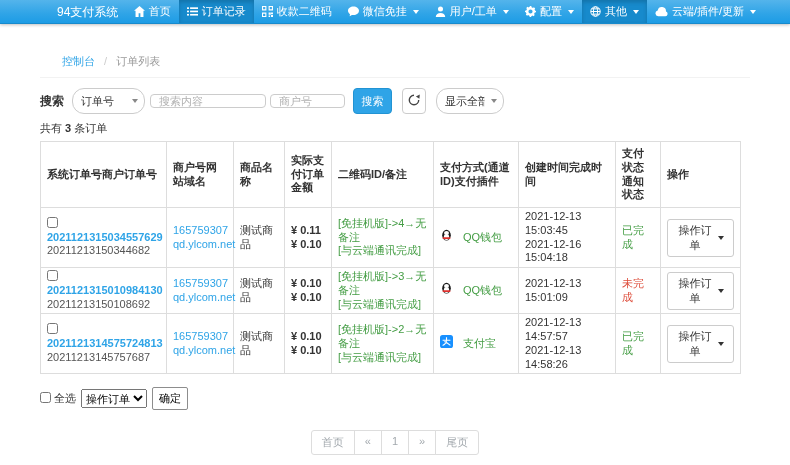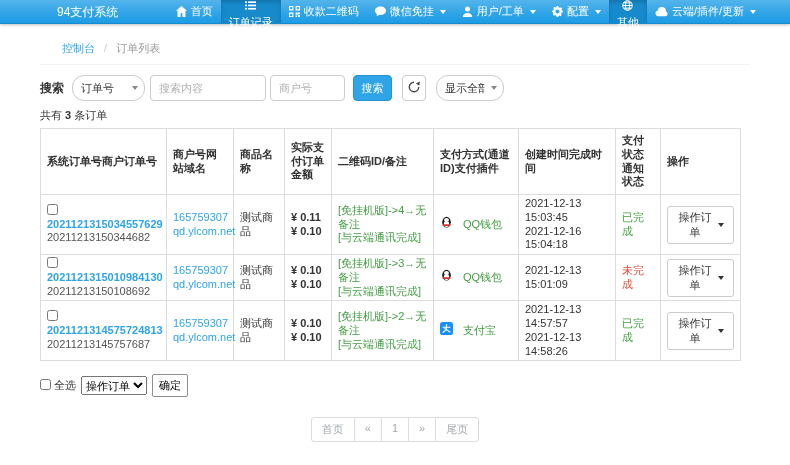--- a/index.html
+++ b/index.html
@@ -13,45 +13,45 @@
   .navbar {
     height:24px; display:flex; align-items:stretch;
     background:linear-gradient(#54b4eb,#2fa4e7 60%,#1d9ce5);
     border-bottom:1px solid #178acc;
     box-shadow:0 1px 3px rgba(0,0,0,.25);
     color:#fff; font-size:11px; position:relative;
   }
   .brand { margin-left:57px; line-height:24px; font-size:12px; color:#fff; text-decoration:none; white-space:nowrap; }
   .nav-menu { list-style:none; display:flex; margin-left:auto; margin-right:26px; }
   .nav-item { display:flex; align-items:center; gap:4px; padding:0 8px; cursor:pointer; white-space:nowrap; }
-  .nav-item.active { background:#178acc; box-shadow:inset 0 2px 4px rgba(0,0,0,.18);flex-direction:column; }
+  .nav-item.active { background:#178acc; box-shadow:inset 0 2px 4px rgba(0,0,0,.18); }
   .nav-item svg { display:block; }
   .caret { width:0; height:0; border-left:3.5px solid transparent; border-right:3.5px solid transparent; border-top:4px solid #fff; margin-left:2px; }
   
-  .container { margin:4px 40px; width:710px; }
+  .container { margin:17px 40px; width:710px; }
   .breadcrumb { padding:13px 0 8px 22px; font-size:11px; border-bottom:1px solid #f2f2f2; }
   .breadcrumb a { color:#2fa4e7; text-decoration:none; }
   .breadcrumb .sep { color:#ccc; margin:0 6px; }
   .breadcrumb .current { color:#999; }
   
   .search-row { display:flex; align-items:center; margin-top:10px; }
   .search-label { font-weight:bold; font-size:12px; margin-right:8px; }
   .sel { position:relative; display:inline-block; }
   .sel select {
     appearance:none; -webkit-appearance:none;
     height:26px; border:1px solid #ccc; border-radius:12px; background:#fff;
     font-size:11px; color:#333; padding:0 18px 0 8px; width:100%;
     font-family:inherit;
   }
   .sel::after { content:""; position:absolute; right:7px; top:11px; width:0; height:0;
     border-left:3.5px solid transparent; border-right:3.5px solid transparent; border-top:4px solid #888; pointer-events:none; }
   .sel.w72 { width:73px; margin-right:5px; }
   .sel.w68 { width:68px; }
   .txt {
-    height:26px; border:1px solid #ccc; border-radius:4px; padding:0 8px;
+    height:14px; border:1px solid #ccc; border-radius:4px; padding:0 8px;
     font-size:11px; color:#333; font-family:inherit;
   }
   .txt::placeholder { color:#b0b0b0; }
   .txt.w116 { width:116px; margin-right:4px; }
   .txt.w75 { width:75px; margin-right:8px; }
   .btn-primary {
     height:26px; width:39px; background:#2fa4e7; border:1px solid #2293d3; border-radius:4px;
     color:#fff; font-size:11px; cursor:pointer; margin-right:10px; font-family:inherit;
   }
   .btn-refresh {

